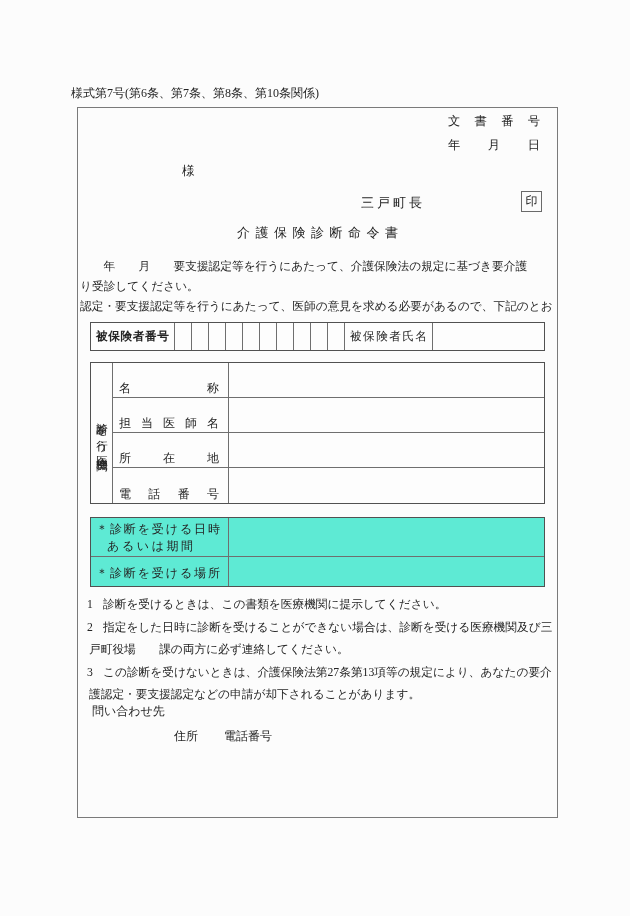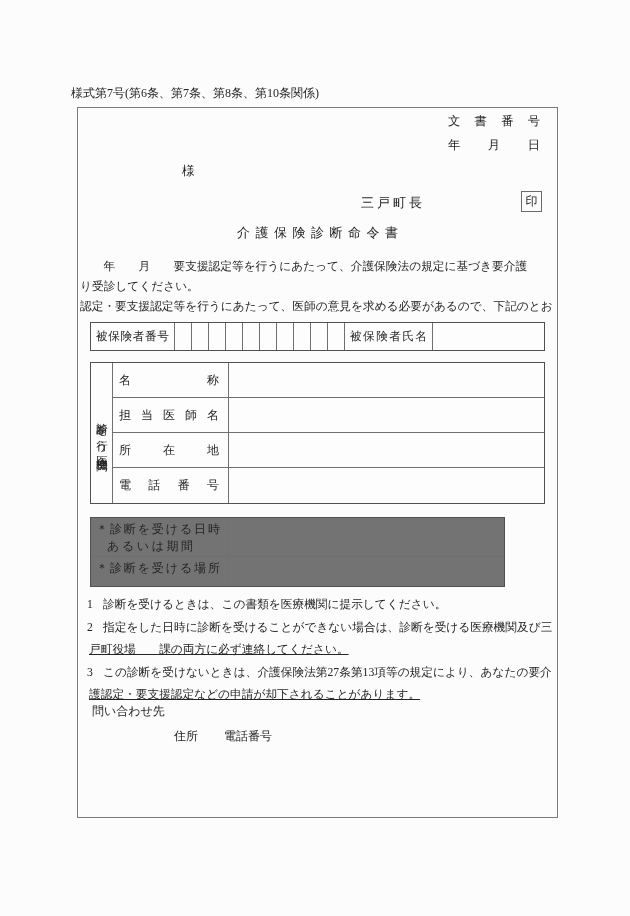--- a/index.html
+++ b/index.html
@@ -41,67 +41,67 @@
   }
 
   .body-para { position:absolute; left:2px; top:149px; width:476px; }
   .body-para > div { font-size:11.7px; line-height:20.2px; white-space:nowrap; }
 
   
   .t1 {
     position:absolute; left:12px; top:214px; width:455px; height:29px;
     border:1.5px solid #515151; display:flex; align-items:stretch; background:#fdfdfd;
   }
-  .t1-numlabel { width:83px; display:flex; align-items:center; padding:0 5px; }
+  .t1-numlabel { width:83px; display:flex; align-items:center; padding:0 5px;font-weight:bold; }
   .t1-numlabel > div, .t1-namelabel > div { width:100%; font-size:11.7px; }
   .digit-strip { display:flex; }
   .digit-cell { width:17px; border-left:1px solid #6f6f6f; }
   .t1-namelabel { width:88px; border-left:1px solid #6f6f6f; display:flex; align-items:center; padding:0 5px; }
   .t1-namevalue { flex:1; border-left:1px solid #6f6f6f; }
 
   
   .t2 {
     position:absolute; left:12px; top:254px; width:455px;
     border:1.5px solid #515151; display:grid;
     grid-template-columns:22px 115px 1fr;
     grid-template-rows:35px 35px 35px 35px;
     background:#fdfdfd;
   }
   .t2-side {
     grid-row:1 / 5; border-right:1px solid #6f6f6f;
     writing-mode:vertical-rl; text-orientation:upright;
     display:flex; align-items:center; justify-content:center;
     font-size:11.5px; letter-spacing:1.5px;
   }
-  .t2-label { display:flex; align-items:center; padding:0 9px 0 6px; border-bottom:1px solid #6f6f6f; }
+  .t2-label { display:flex; align-items:flex-end; padding:0 9px 0 6px; border-bottom:1px solid #6f6f6f; }
   .t2-label > div { width:100%; font-size:12px; }
   .t2-value { border-bottom:1px solid #6f6f6f; border-left:1px solid #6f6f6f; }
   .t2-label.last, .t2-value.last { border-bottom:none; }
 
   
   .t3 {
-    position:absolute; left:12px; top:409px; width:415px;
+    position:absolute; left:12px; top:409px; width:455px;
     border:1.5px solid #515151; display:grid;
     grid-template-columns:137px 1fr;
     grid-template-rows:39px 29px;
-    background:#737373;
+    background:#5eead4;
   }
   .t3-label { border-bottom:1px solid #6f6f6f; padding:3px 8px 0 5px; font-size:12px; }
   .t3-label .l1 { line-height:17px; }
   .t3-label .l2 { line-height:17px; padding-left:11px; letter-spacing:2.6px; white-space:nowrap; }
   .t3-value { border-bottom:1px solid #6f6f6f; border-left:1px solid #6f6f6f; }
-  .t3-label.last, .t3-value.last { border-bottom:none; display:flex; }
+  .t3-label.last, .t3-value.last { border-bottom:none; display:flex; align-items:center; }
   .t3-label.last > div { width:100%; }
 
   
   .notes { position:absolute; left:9px; top:486px; width:468px; }
   .note { margin-bottom:1px; }
   .note-line { font-size:11.7px; line-height:22px; white-space:nowrap; }
   .note-num { display:inline-block; width:16px; }
-  .note-line.cont { padding-left:2px;text-decoration:underline; }
+  .note-line.cont { padding-left:2px; }
 
   
   .contact { position:absolute; left:14px; top:596px; font-size:12px; }
   .contact-heading { line-height:15px; }
   .contact-office { margin-top:13px; margin-left:15px; line-height:15px; white-space:nowrap; }
   .contact-office .dept { margin-left:22px; }
   .contact-address { margin-top:10px; margin-left:82px; line-height:15px; white-space:nowrap; }
   .contact-address .phone { margin-left:26px; }
 </style>
 </head>

